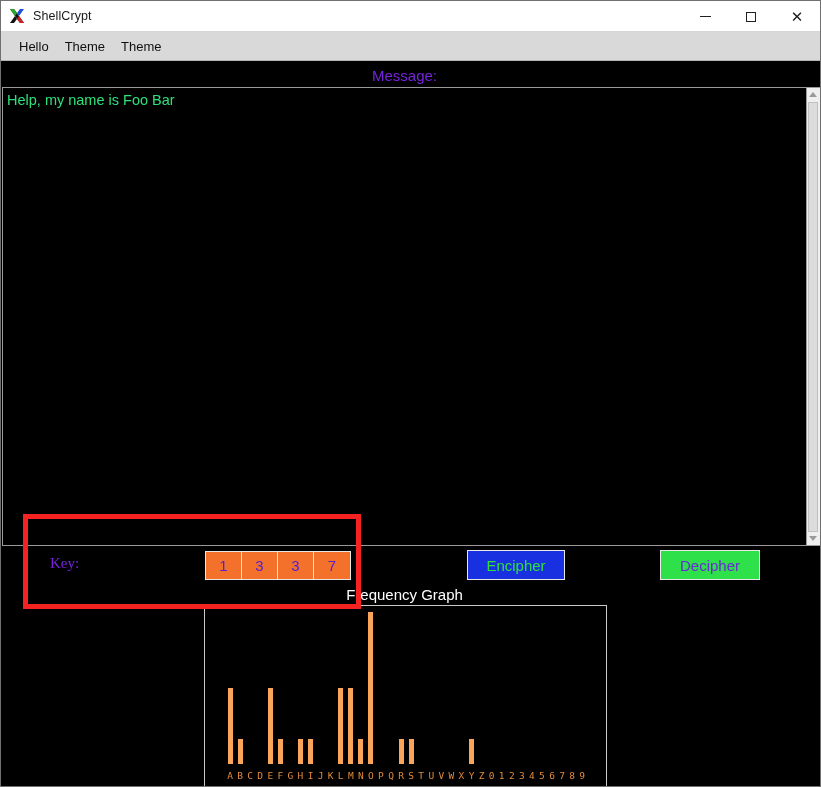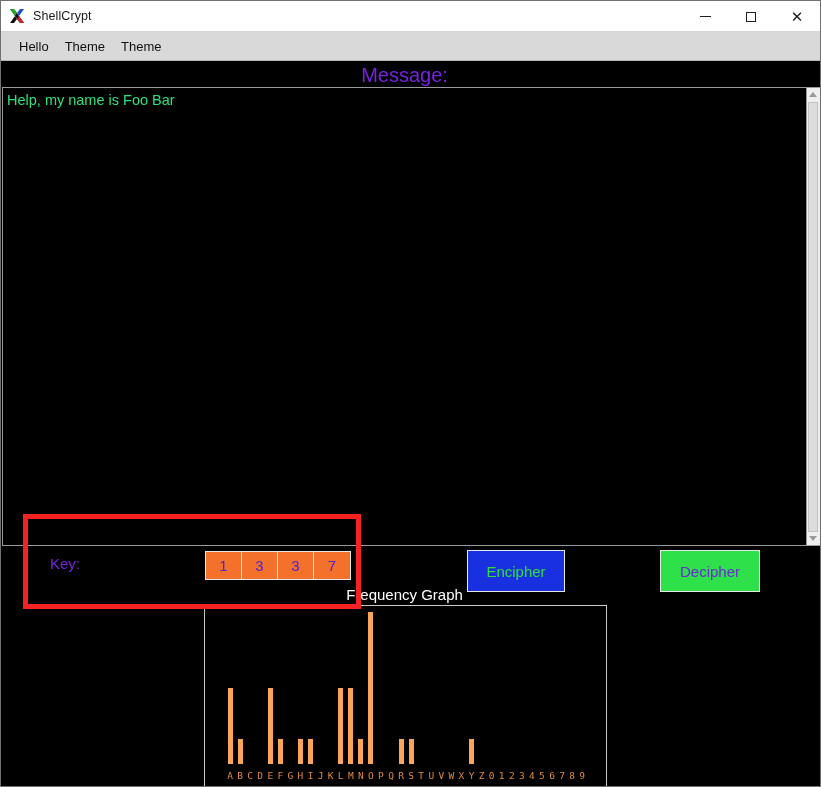--- a/index.html
+++ b/index.html
@@ -68,21 +68,21 @@
     padding: 3px 8px;
     white-space: nowrap;
   }
 
   
   .msg-label {
     position: absolute; left: 0; top: 62px;
     width: 807px; height: 24px;
     display: flex; align-items: center; justify-content: center;
     color: #7722dd;
-    font-size: 20px;
+    font-size: 15px;
   }
 
   
   .msg-area {
     position: absolute; left: 1px; top: 86px;
     width: 805px; height: 459px;
     background: #000000;
     border: 1px solid #9a9a9a;
     overflow: hidden;
   }
@@ -132,40 +132,41 @@
   
   .key-row {
     position: absolute; left: 1px; top: 546px;
     width: 819px; height: 44px;
     display: flex; align-items: center;
   }
   .key-label {
     position: absolute; left: 48px; top: 8px;
     color: #7722dd;
     font-size: 15px;
+    font-family: Liberation Serif, serif;
   }
   .key-boxes {
     position: absolute; left: 203px; top: 4px;
     display: flex;
     border: 1px solid #e6e6e6;
   }
   .key-cell {
     width: 36px; height: 27px;
     background: #f4712c;
     border-right: 1px solid #e6e6e6;
     display: flex; align-items: center; justify-content: center;
     color: #5522cc;
     font-size: 15px;
   }
   .key-cell:last-child { border-right: none; }
 
   
   .btn {
     position: absolute;
-    height: 42px;
+    height: 30px;
     display: flex; align-items: center; justify-content: center;
     font-size: 15px;
     border: 1px solid #e8e8e8;
   }
   .btn-encipher {
     left: 466px; top: 549px; width: 98px;
     background: #1830e0;
     color: #2ee03c;
   }
   .btn-decipher {

